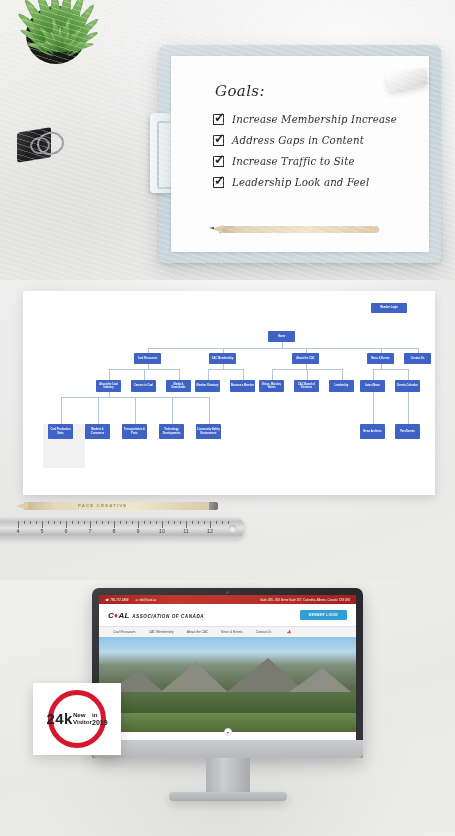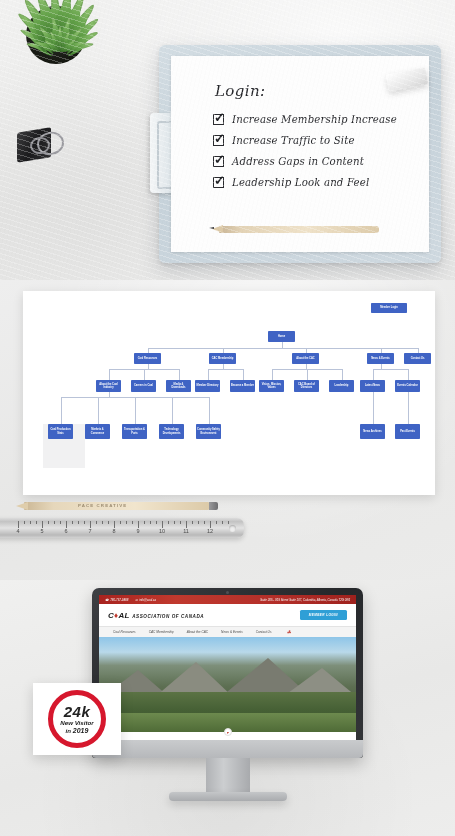--- a/index.html
+++ b/index.html
@@ -326,23 +326,22 @@
   
   .stat-card {
     position: absolute; left: 33px; top: 103px; width: 88px; height: 72px;
     background: #fff;
     box-shadow: 0 4px 12px rgba(0,0,0,.16);
     display: flex; align-items: center; justify-content: center;
   }
   .stat-ring {
     width: 58px; height: 58px; border-radius: 50%;
     border: 5px solid #d6172d;
-    display: flex; flex-direction: column; align-items: center; justify-content: center;
+    display: flex; align-items: center; justify-content: center;
     line-height: 1.08;
-    font-style: italic;
   }
   .stat-num { font-size: 15px; font-weight: 700; color: #222; letter-spacing: .5px; }
   .stat-l1 { font-size: 6.2px; font-weight: 700; color: #222; }
   .stat-l2 { font-size: 6.2px; font-weight: 700; color: #222; }
   .stat-l2 b { font-size: 7px; }
 </style>
 </head>
 <body>
 
 <div class="page">
@@ -380,33 +379,33 @@
 
     <div class="clip">
       <div class="clip-body"></div>
       <div class="clip-arm"></div>
       <div class="clip-arm2"></div>
     </div>
 
     <div class="clipboard">
       <div class="clipboard-clamp"></div>
       <div class="paper">
-        <div class="goals-title">Login:</div>
+        <div class="goals-title">Goals:</div>
         <div class="goals-list" id="goals-list">
             <div class="goal-row">
               <span class="goal-check"></span>
               <span class="goal-text">Increase Membership Increase</span>
             </div>
             <div class="goal-row">
               <span class="goal-check"></span>
-              <span class="goal-text">Increase Traffic to Site</span>
+              <span class="goal-text">Address Gaps in Content</span>
             </div>
             <div class="goal-row">
               <span class="goal-check"></span>
-              <span class="goal-text">Address Gaps in Content</span>
+              <span class="goal-text">Increase Traffic to Site</span>
             </div>
             <div class="goal-row">
               <span class="goal-check"></span>
               <span class="goal-text">Leadership Look and Feel</span>
             </div>
           </div>
         <div class="cb-pencil"></div>
       </div>
       <div class="eraser"></div>
     </div>

